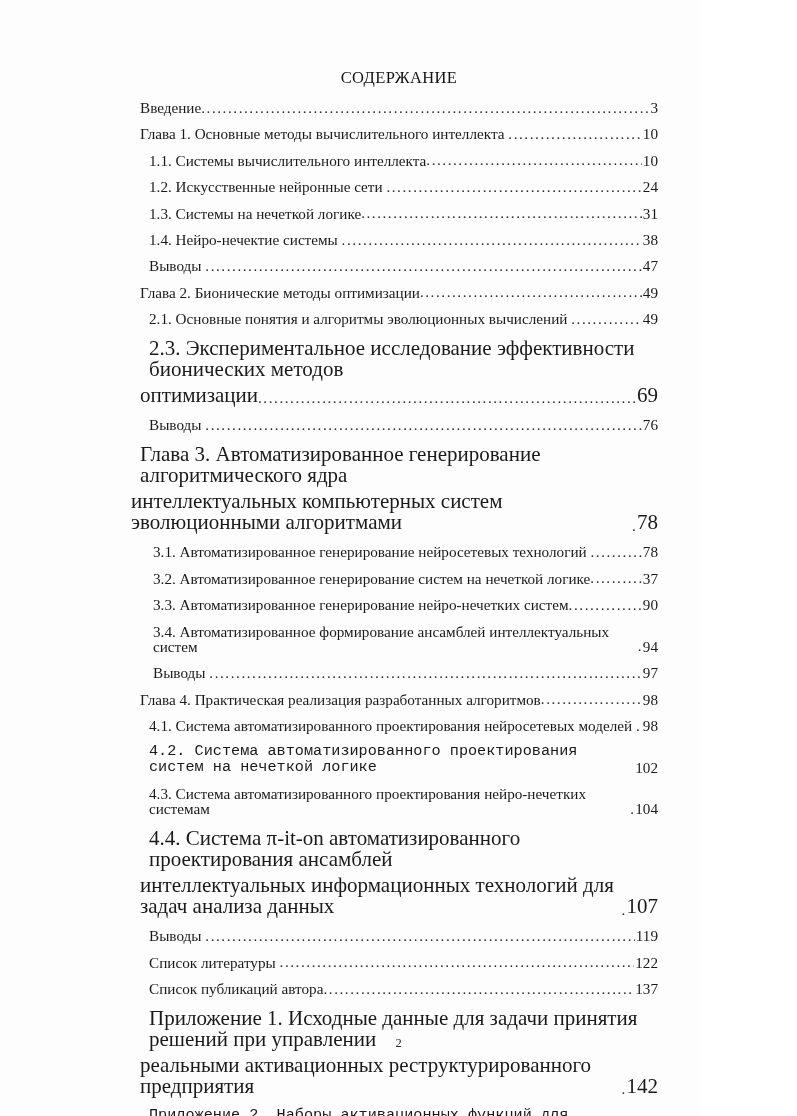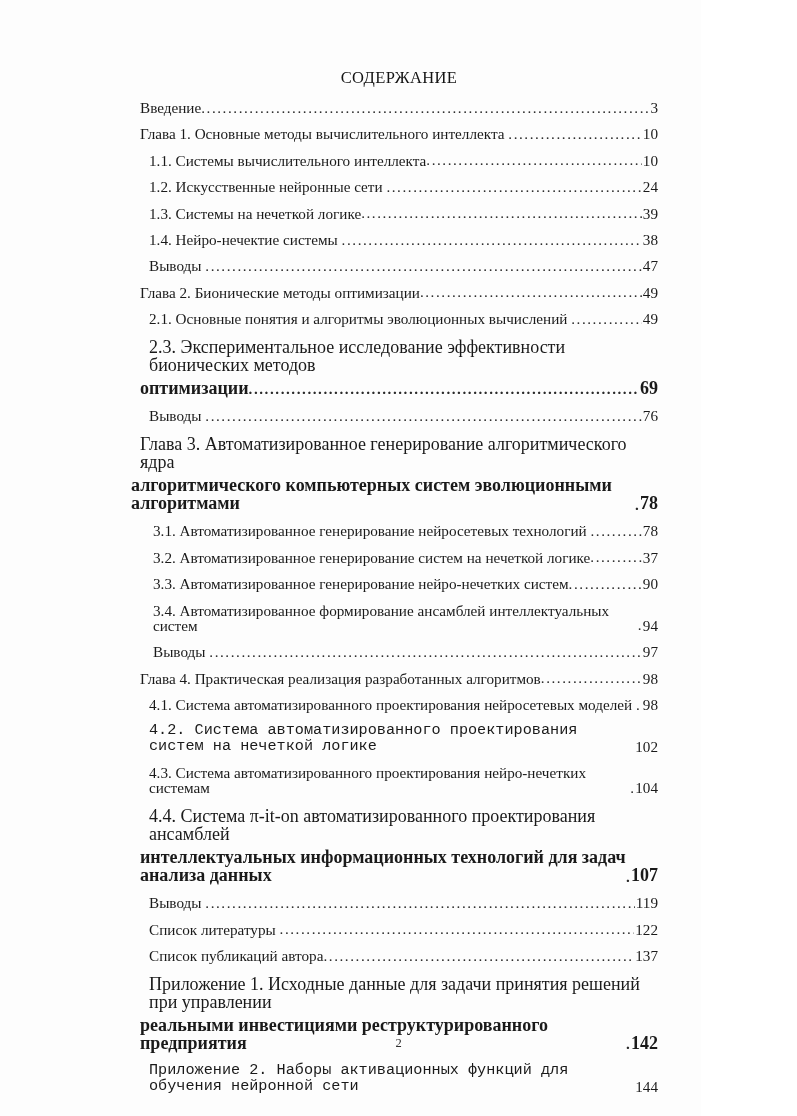--- a/index.html
+++ b/index.html
@@ -91,36 +91,36 @@
     white-space: nowrap;
   }
 
   
   .lvl-0 { margin-left: 0px; }
   .lvl-1 { margin-left: 9px; }
   .lvl-2 { margin-left: 13px; }
 
   
   .toc-multi {
-    font-size: 18px;
+    font-size: 21px;
     line-height: 1.0;
     margin-bottom: 11.2px;
     color: #1a1a1a;
   }
   .toc-multi .first-line {
     display: block;
     margin-bottom: 5.6px;
     white-space: pre-wrap;
   }
   .toc-multi .second-line {
     display: flex;
     align-items: flex-end;
     margin-left: -9px;
   }
-  .toc-multi.hang-neg .second-line { margin-left: -9px; font-weight: bold; }
+  .toc-multi.hang-neg .second-line { margin-left: -9px; }
 
   .toc-multi .second-line .label { flex: 0 1 auto; white-space: pre-wrap; }
   .toc-multi .second-line .leader {
     flex: 1 1 auto;
     min-width: 4px;
     overflow: hidden;
     white-space: nowrap;
     height: 1em;
     position: relative;
   }
@@ -179,21 +179,21 @@
           <span class="page-no">10</span>
         </li>
         <li class="toc-entry lvl-1">
           <span class="label">1.2. Искусственные нейронные сети </span>
           <span class="leader"></span>
           <span class="page-no">24</span>
         </li>
         <li class="toc-entry lvl-1">
           <span class="label">1.3. Системы на нечеткой логике</span>
           <span class="leader"></span>
-          <span class="page-no">39</span>
+          <span class="page-no">31</span>
         </li>
         <li class="toc-entry lvl-1">
           <span class="label">1.4. Нейро-нечектие системы </span>
           <span class="leader"></span>
           <span class="page-no">38</span>
         </li>
         <li class="toc-entry lvl-1">
           <span class="label">Выводы </span>
           <span class="leader"></span>
           <span class="page-no">47</span>
@@ -217,21 +217,21 @@
           </span>
         </li>
         <li class="toc-entry lvl-1">
           <span class="label">Выводы </span>
           <span class="leader"></span>
           <span class="page-no">76</span>
         </li>
         <li class="toc-multi lvl-0 hang-neg">
           <span class="first-line">Глава 3. Автоматизированное генерирование алгоритмического ядра</span>
           <span class="second-line">
-            <span class="label">алгоритмического компьютерных систем эволюционными алгоритмами </span>
+            <span class="label">интеллектуальных компьютерных систем эволюционными алгоритмами </span>
             <span class="leader"></span>
             <span class="page-no">78</span>
           </span>
         </li>
         <li class="toc-entry lvl-2">
           <span class="label">3.1. Автоматизированное генерирование нейросетевых технологий </span>
           <span class="leader"></span>
           <span class="page-no">78</span>
         </li>
         <li class="toc-entry lvl-2">
@@ -292,21 +292,21 @@
           <span class="page-no">122</span>
         </li>
         <li class="toc-entry lvl-1">
           <span class="label">Список публикаций автора</span>
           <span class="leader"></span>
           <span class="page-no">137</span>
         </li>
         <li class="toc-multi lvl-1 hang-neg">
           <span class="first-line">Приложение 1. Исходные данные для задачи принятия решений при управлении</span>
           <span class="second-line">
-            <span class="label">реальными инвестициями реструктурированного предприятия </span>
+            <span class="label">реальными активационных реструктурированного предприятия </span>
             <span class="leader"></span>
             <span class="page-no">142</span>
           </span>
         </li>
         <li class="toc-entry lvl-1 no-leader">
           <span class="label">Приложение 2. Наборы активационных функций для обучения нейронной сети</span>
           <span class="page-no">144</span>
         </li>
       </ul>
 

